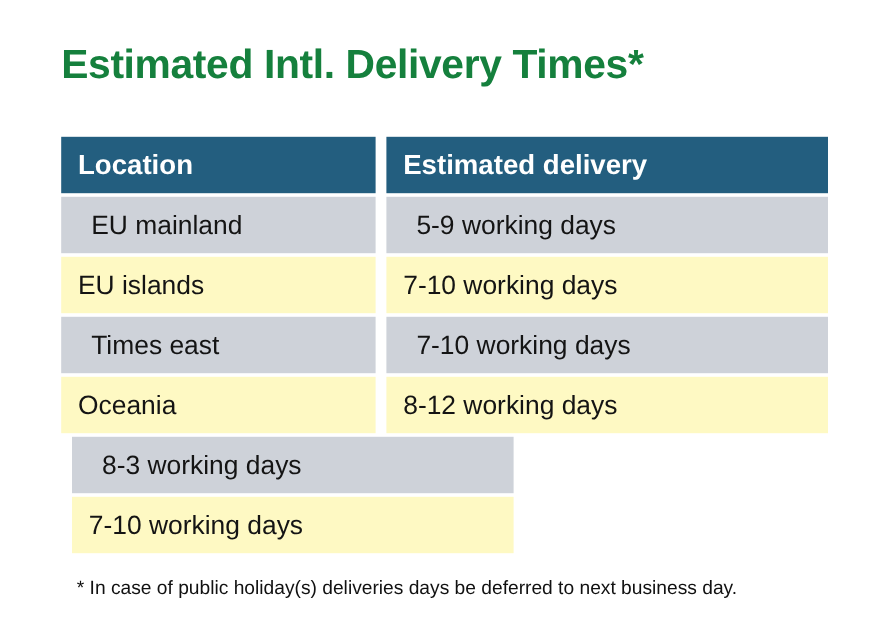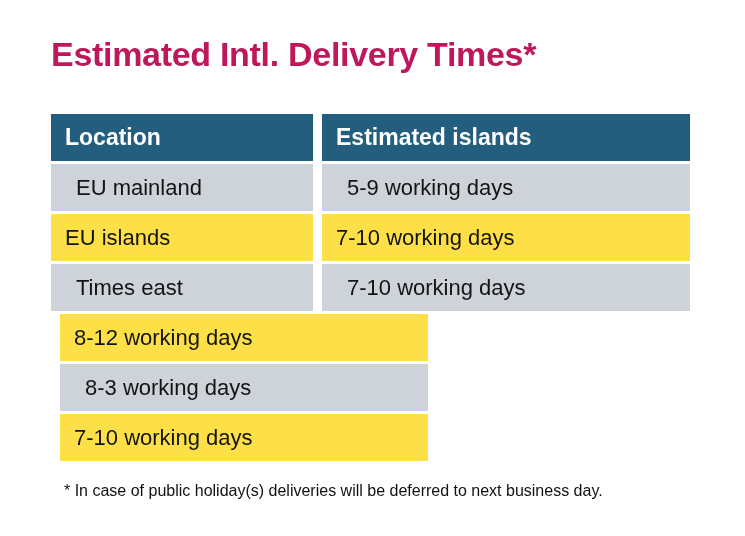--- a/index.html
+++ b/index.html
@@ -19,21 +19,21 @@
     height: 536px;
     background: #ffffff;
   }
   .page-title {
     position: absolute;
     left: 51px;
     top: 36px;
     font-size: 34px;
     font-weight: 700;
     letter-spacing: -0.3px;
-    color: #be185d;
+    color: #15803d;
     white-space: nowrap;
     line-height: 1.1;
   }
   .delivery-table {
     position: absolute;
     left: 51px;
     top: 114px;
     width: 639px;
     border-collapse: separate;
     border-spacing: 0;
@@ -67,21 +67,21 @@
     background: #235E7F;
     color: #ffffff;
     font-weight: 700;
     font-size: 23px;
   }
   .row-dark .cell {
     background: #ced2d9;
     padding-left: 25px;
   }
   .row-light .cell {
-    background: #fde047;
+    background: #fef9c3;
   }
   .footnote {
     position: absolute;
     left: 64px;
     top: 482px;
     font-size: 16px;
     color: #111111;
     white-space: nowrap;
   }
 </style>
@@ -89,47 +89,48 @@
 <body>
 
 <div class="page">
 
   <div class="page-title">Estimated Intl. Delivery Times*</div>
 
   <div class="delivery-table">
 
     <div class="row header-row">
       <div class="cell col-location">Location</div>
-      <div class="cell col-delivery">Estimated islands</div>
+      <div class="cell col-delivery">Estimated delivery</div>
     </div>
 
     <div class="row row-dark">
       <div class="cell col-location">EU mainland</div>
       <div class="cell col-delivery">5-9 working days</div>
     </div>
 
     <div class="row row-light">
       <div class="cell col-location">EU islands</div>
       <div class="cell col-delivery">7-10 working days</div>
     </div>
 
     <div class="row row-dark">
       <div class="cell col-location">Times east</div>
       <div class="cell col-delivery">7-10 working days</div>
     </div>
 
     <div class="row row-light">
+      <div class="cell col-location">Oceania</div>
       <div class="cell col-delivery">8-12 working days</div>
     </div>
 
     <div class="row row-dark">
       <div class="cell col-delivery">8-3 working days</div>
     </div>
 
     <div class="row row-light">
       <div class="cell col-delivery">7-10 working days</div>
     </div>
 
   </div>
 
-  <div class="footnote">* In case of public holiday(s) deliveries will be deferred to next business day.</div>
+  <div class="footnote">* In case of public holiday(s) deliveries days be deferred to next business day.</div>
 
 </div>
 
 </body></html>

